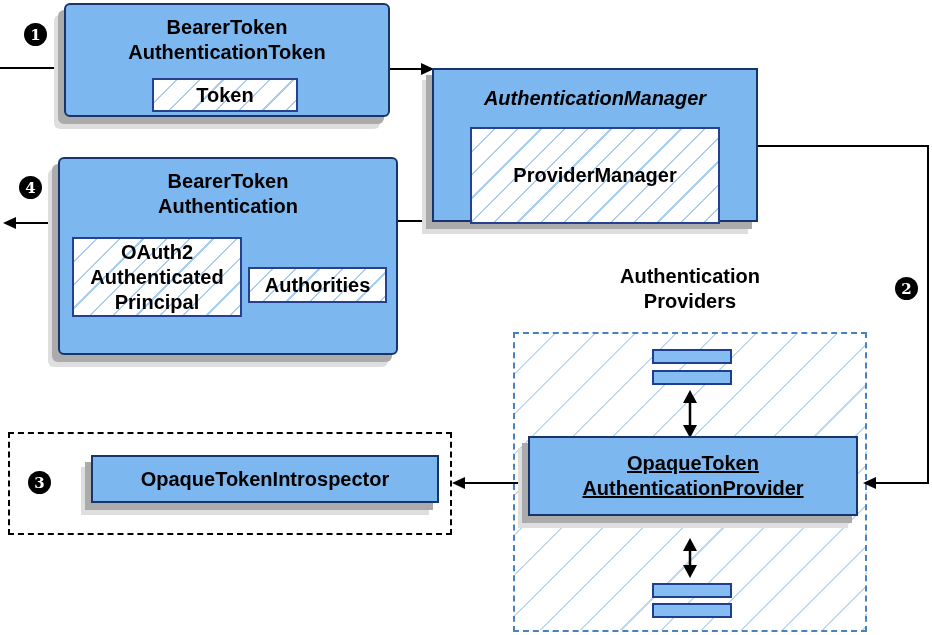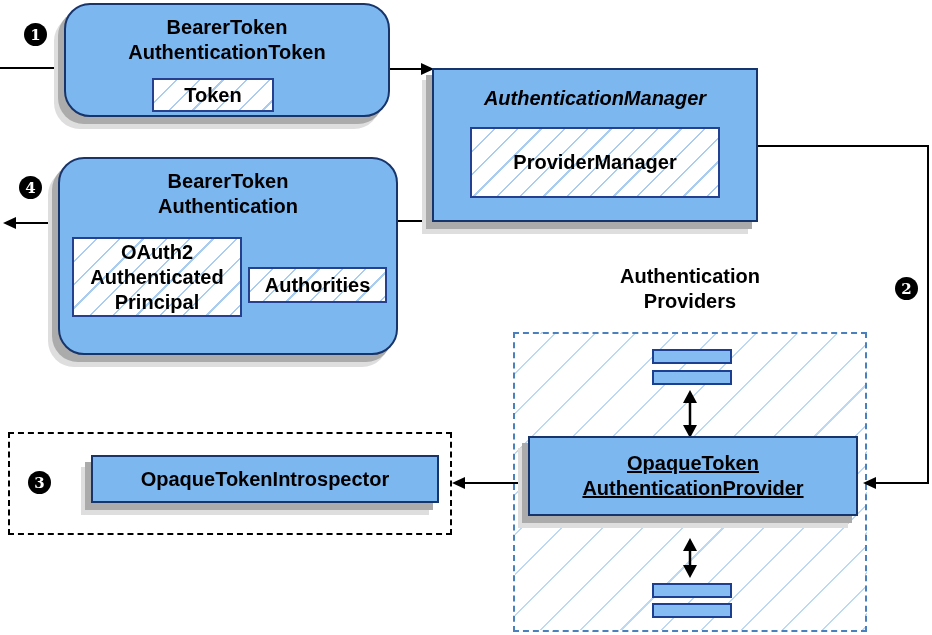--- a/index.html
+++ b/index.html
@@ -22,21 +22,21 @@
 
   
   .node {
     position: absolute; z-index: 3;
     background: #7db7f0;
     border: 2px solid #17356b;
     box-sizing: border-box;
     color: #000;
     font-weight: bold;
   }
-  .rounded { border-radius: 26px; }
+  .rounded { border-radius: 6px; }
   .shadowed { box-shadow: -6px 7px 0 0 #ababab, -10px 12px 0 0 #dedede; }
   .node-title {
     position: absolute; left: 0; right: 0;
     text-align: center;
     font-size: 20px; line-height: 25px; font-weight: bold;
     white-space: pre-line;
   }
   .inner-box {
     position: absolute;
     background:
@@ -129,26 +129,26 @@
     <polygon points="683,425 690,438 697,425"></polygon>
 
     <path class="thick" d="M690 548 V568"></path>
     <polygon points="683,551 690,538 697,551"></polygon>
     <polygon points="683,565 690,578 697,565"></polygon>
   </svg>
 
   <div class="node rounded shadowed" style="left:64px; top:3px; width:326px; height:114px;">
     <div class="node-title" style="top:10px;">BearerToken
 AuthenticationToken</div>
-    <div class="inner-box" style="left:86px; top:73px; width:122px; height:34px;">Token</div>
+    <div class="inner-box" style="left:86px; top:73px; width:146px; height:34px;">Token</div>
   </div>
 
   <div class="node shadowed" style="left:432px; top:68px; width:326px; height:154px;">
     <div class="node-title" style="top:16px;font-style:italic;">AuthenticationManager</div>
-    <div class="inner-box" style="left:36px; top:57px; width:250px; height:71px;">ProviderManager</div>
+    <div class="inner-box" style="left:36px; top:57px; width:250px; height:97px;">ProviderManager</div>
   </div>
 
   <div class="node rounded shadowed" style="left:58px; top:157px; width:340px; height:198px;">
     <div class="node-title" style="top:10px;">BearerToken
 Authentication</div>
     <div class="inner-box" style="left:12px; top:78px; width:170px; height:80px;">OAuth2
 Authenticated
 Principal</div>
     <div class="inner-box" style="left:188px; top:108px; width:139px; height:36px;">Authorities</div>
   </div>

